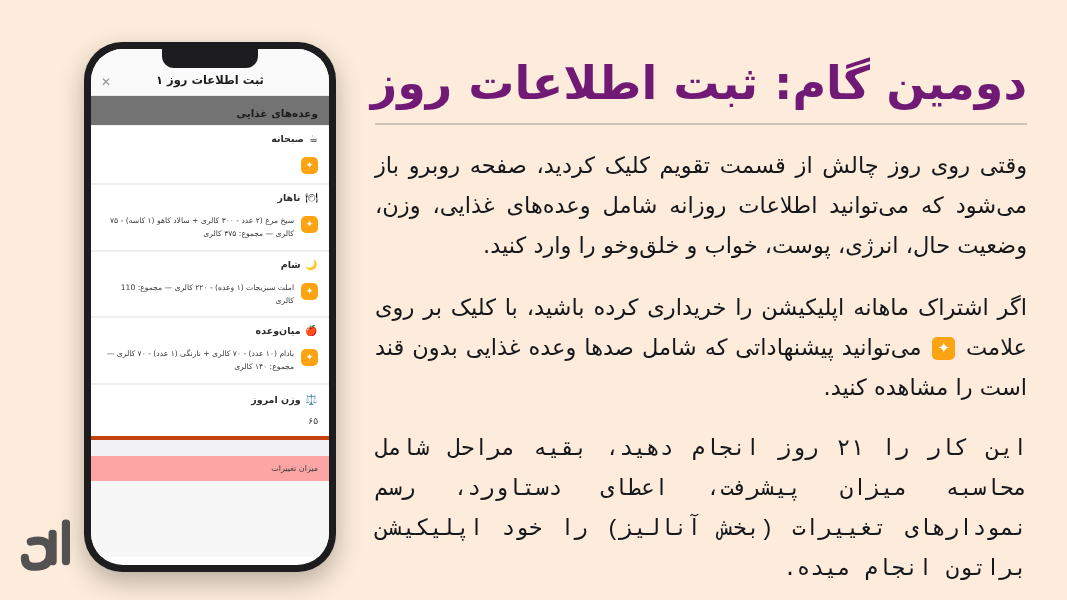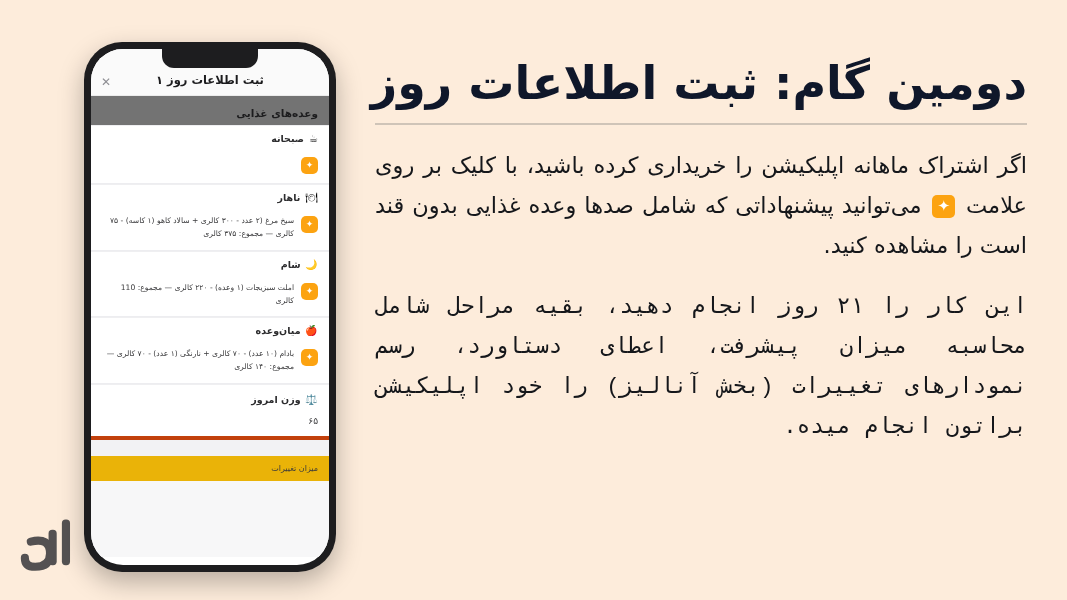--- a/index.html
+++ b/index.html
@@ -24,21 +24,21 @@
     height: 600px;
     box-sizing: border-box;
     padding: 58px 40px 0 18px;
     direction: rtl;
     text-align: right;
   }
 
   .headline {
     font-size: 46px;
     font-weight: bold;
-    color: #0f172a;
+    color: #701a75;
     letter-spacing: -1px;
     line-height: 1.1;
     white-space: nowrap;
   }
 
   .rule {
     margin: 14px 0 20px 0;
     height: 2px;
     background: #cfc4b8;
     width: 100%;
@@ -203,21 +203,21 @@
     padding: 6px 11px 10px 11px;
     font-size: 9px;
     color: #3a3a3c;
     background: #ffffff;
     border-bottom: 4px solid #c2410c;
   }
   .bottom-strip {
     padding: 8px 11px;
     font-size: 8px;
     color: #3a3a3c;
-    background: #eab308;
+    background: #fca5a5;
   }
   .spacer-block {
     height: 16px;
     background: #f2f2f4;
   }
 </style>
 </head>
 <body>
 
 <div class="phone">
@@ -278,20 +278,21 @@
 
       <div class="bottom-strip">میزان تغییرات</div>
     </div>
   </div>
 </div>
 
 <div class="content">
   <div class="headline">دومین گام: ثبت اطلاعات روز</div>
   <div class="rule"></div>
 
+  <p class="para">وقتی روی روز چالش از قسمت تقویم کلیک کردید، صفحه روبرو باز می‌شود که می‌توانید اطلاعات روزانه شامل وعده‌های غذایی، وزن، وضعیت حال، انرژی، پوست، خواب و خلق‌وخو را وارد کنید.</p>
 
   <p class="para">
     <span>اگر اشتراک ماهانه اپلیکیشن را خریداری کرده باشید، با کلیک بر روی علامت</span>
     <span class="spark">✦</span>
     <span>می‌توانید پیشنهاداتی که شامل صدها وعده غذایی بدون قند است را مشاهده کنید.</span>
   </p>
 
   <p class="para last">این کار را ۲۱ روز انجام دهید، بقیه مراحل شامل محاسبه میزان پیشرفت، اعطای دستاورد، رسم نمودارهای تغییرات (بخش آنالیز) را خود اپلیکیشن براتون انجام میده.</p>
 </div>
 

